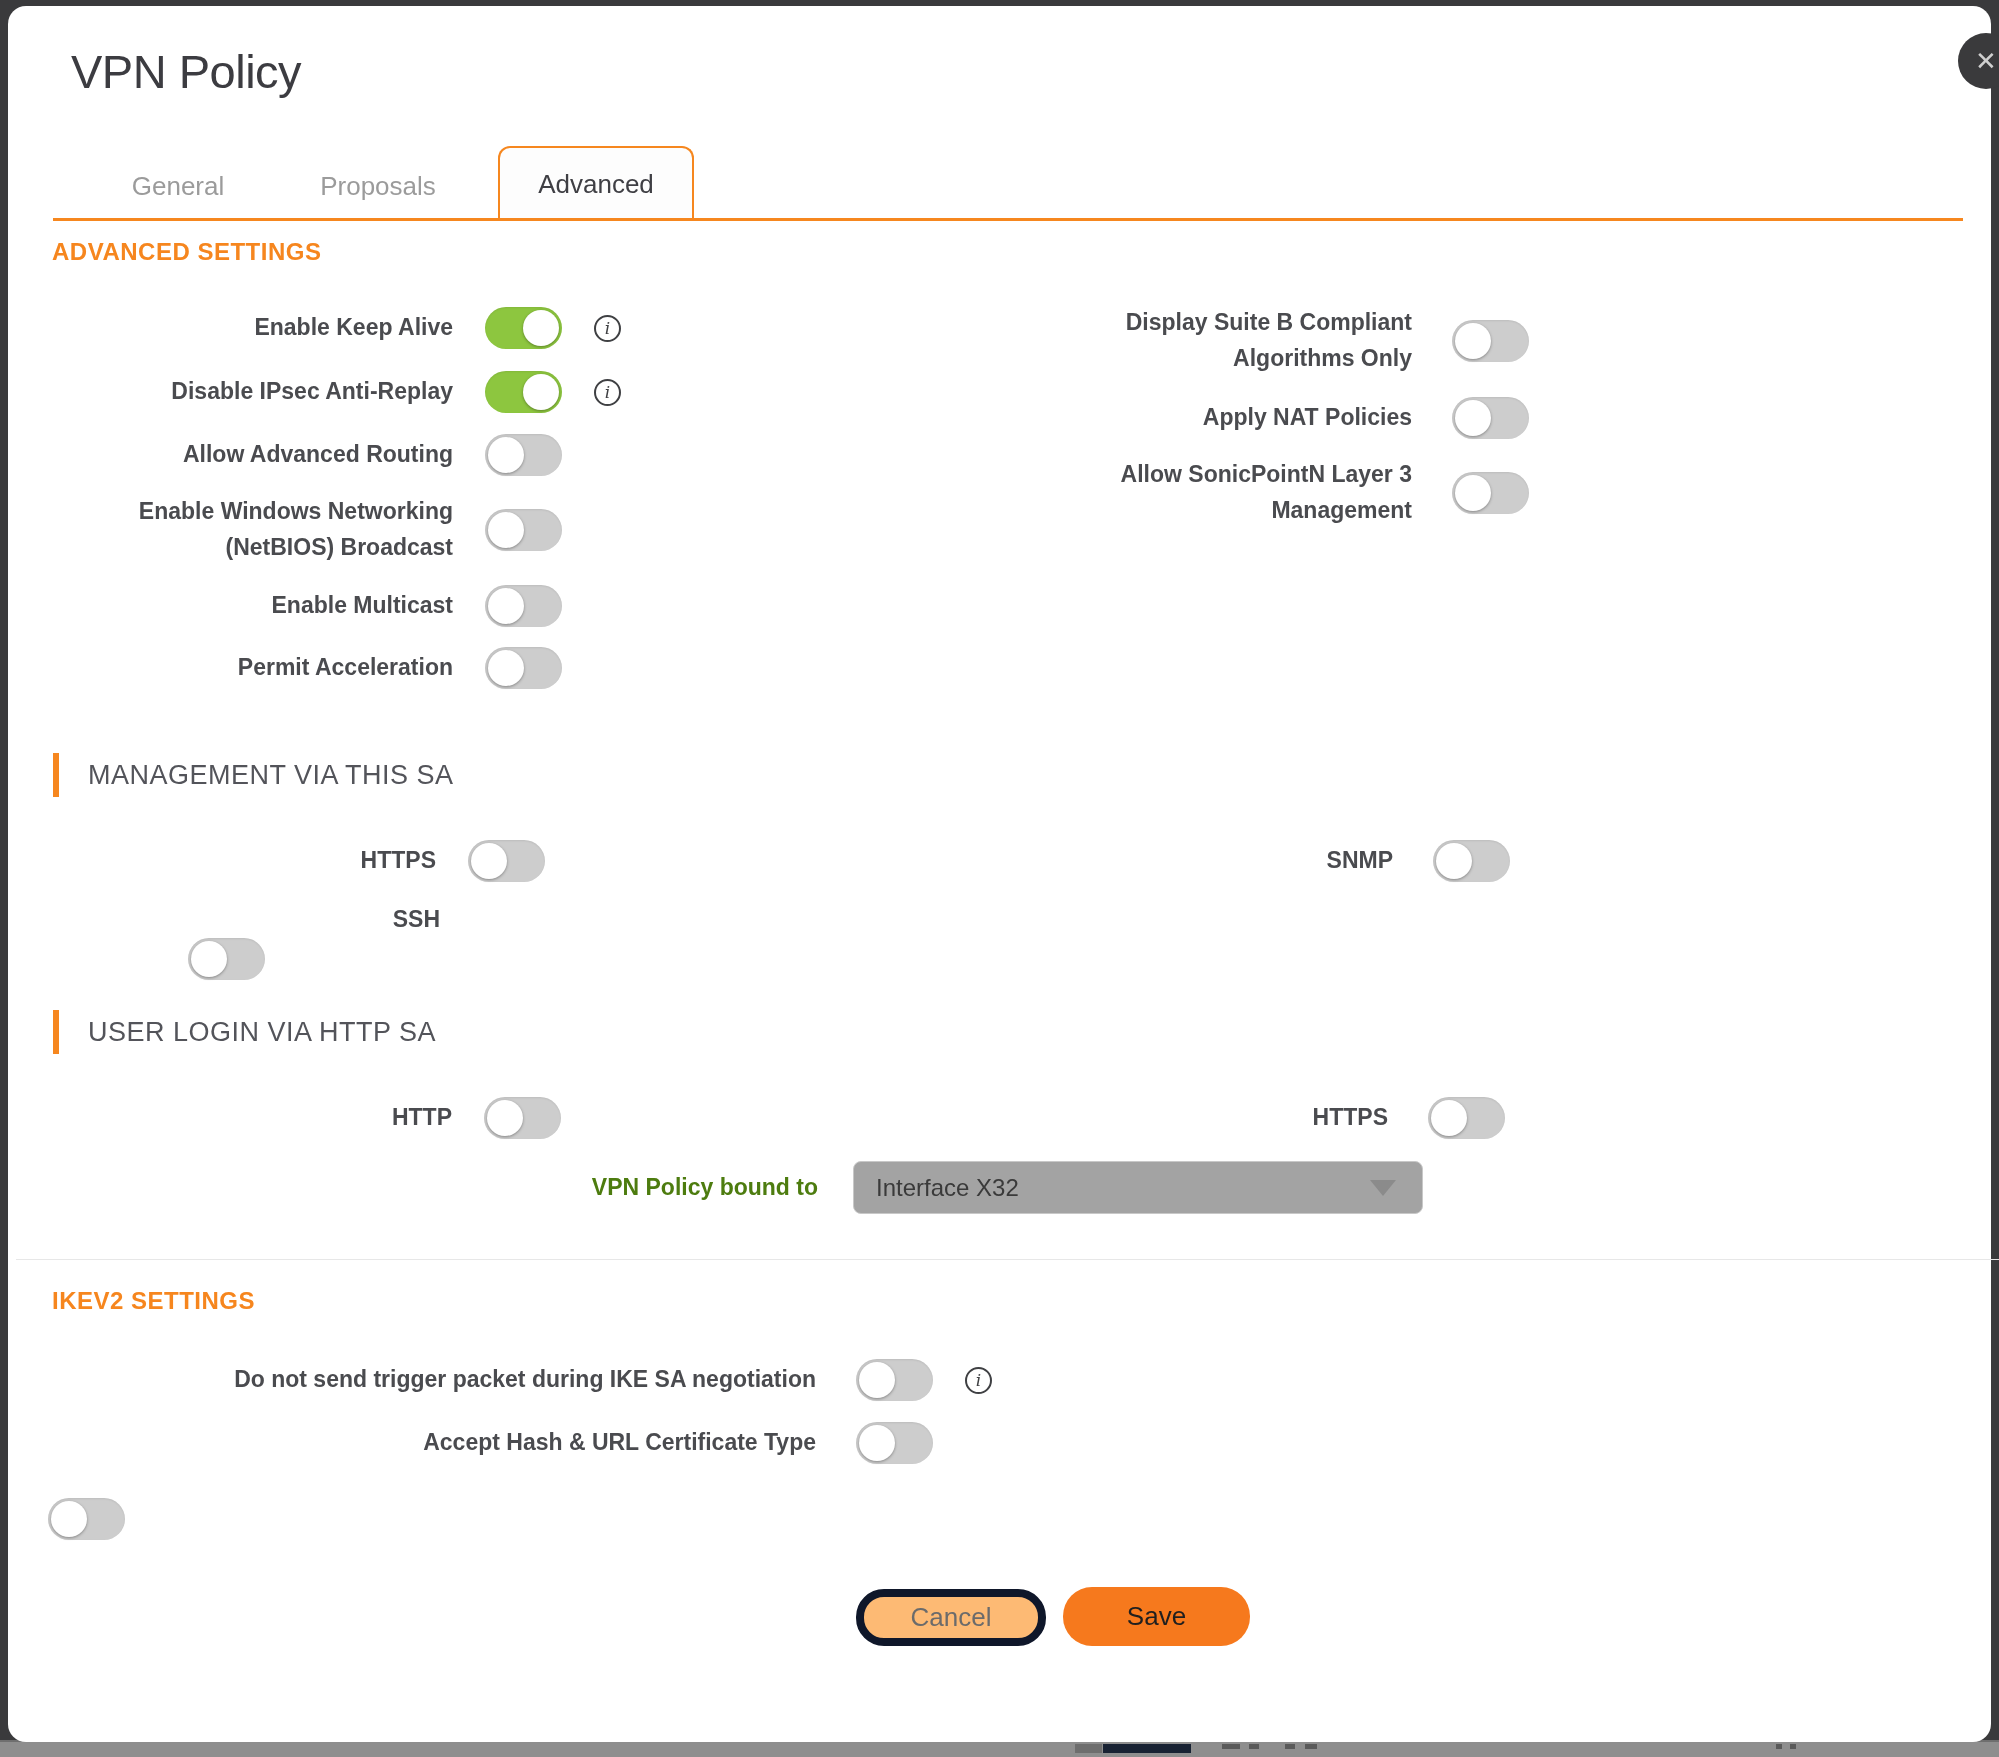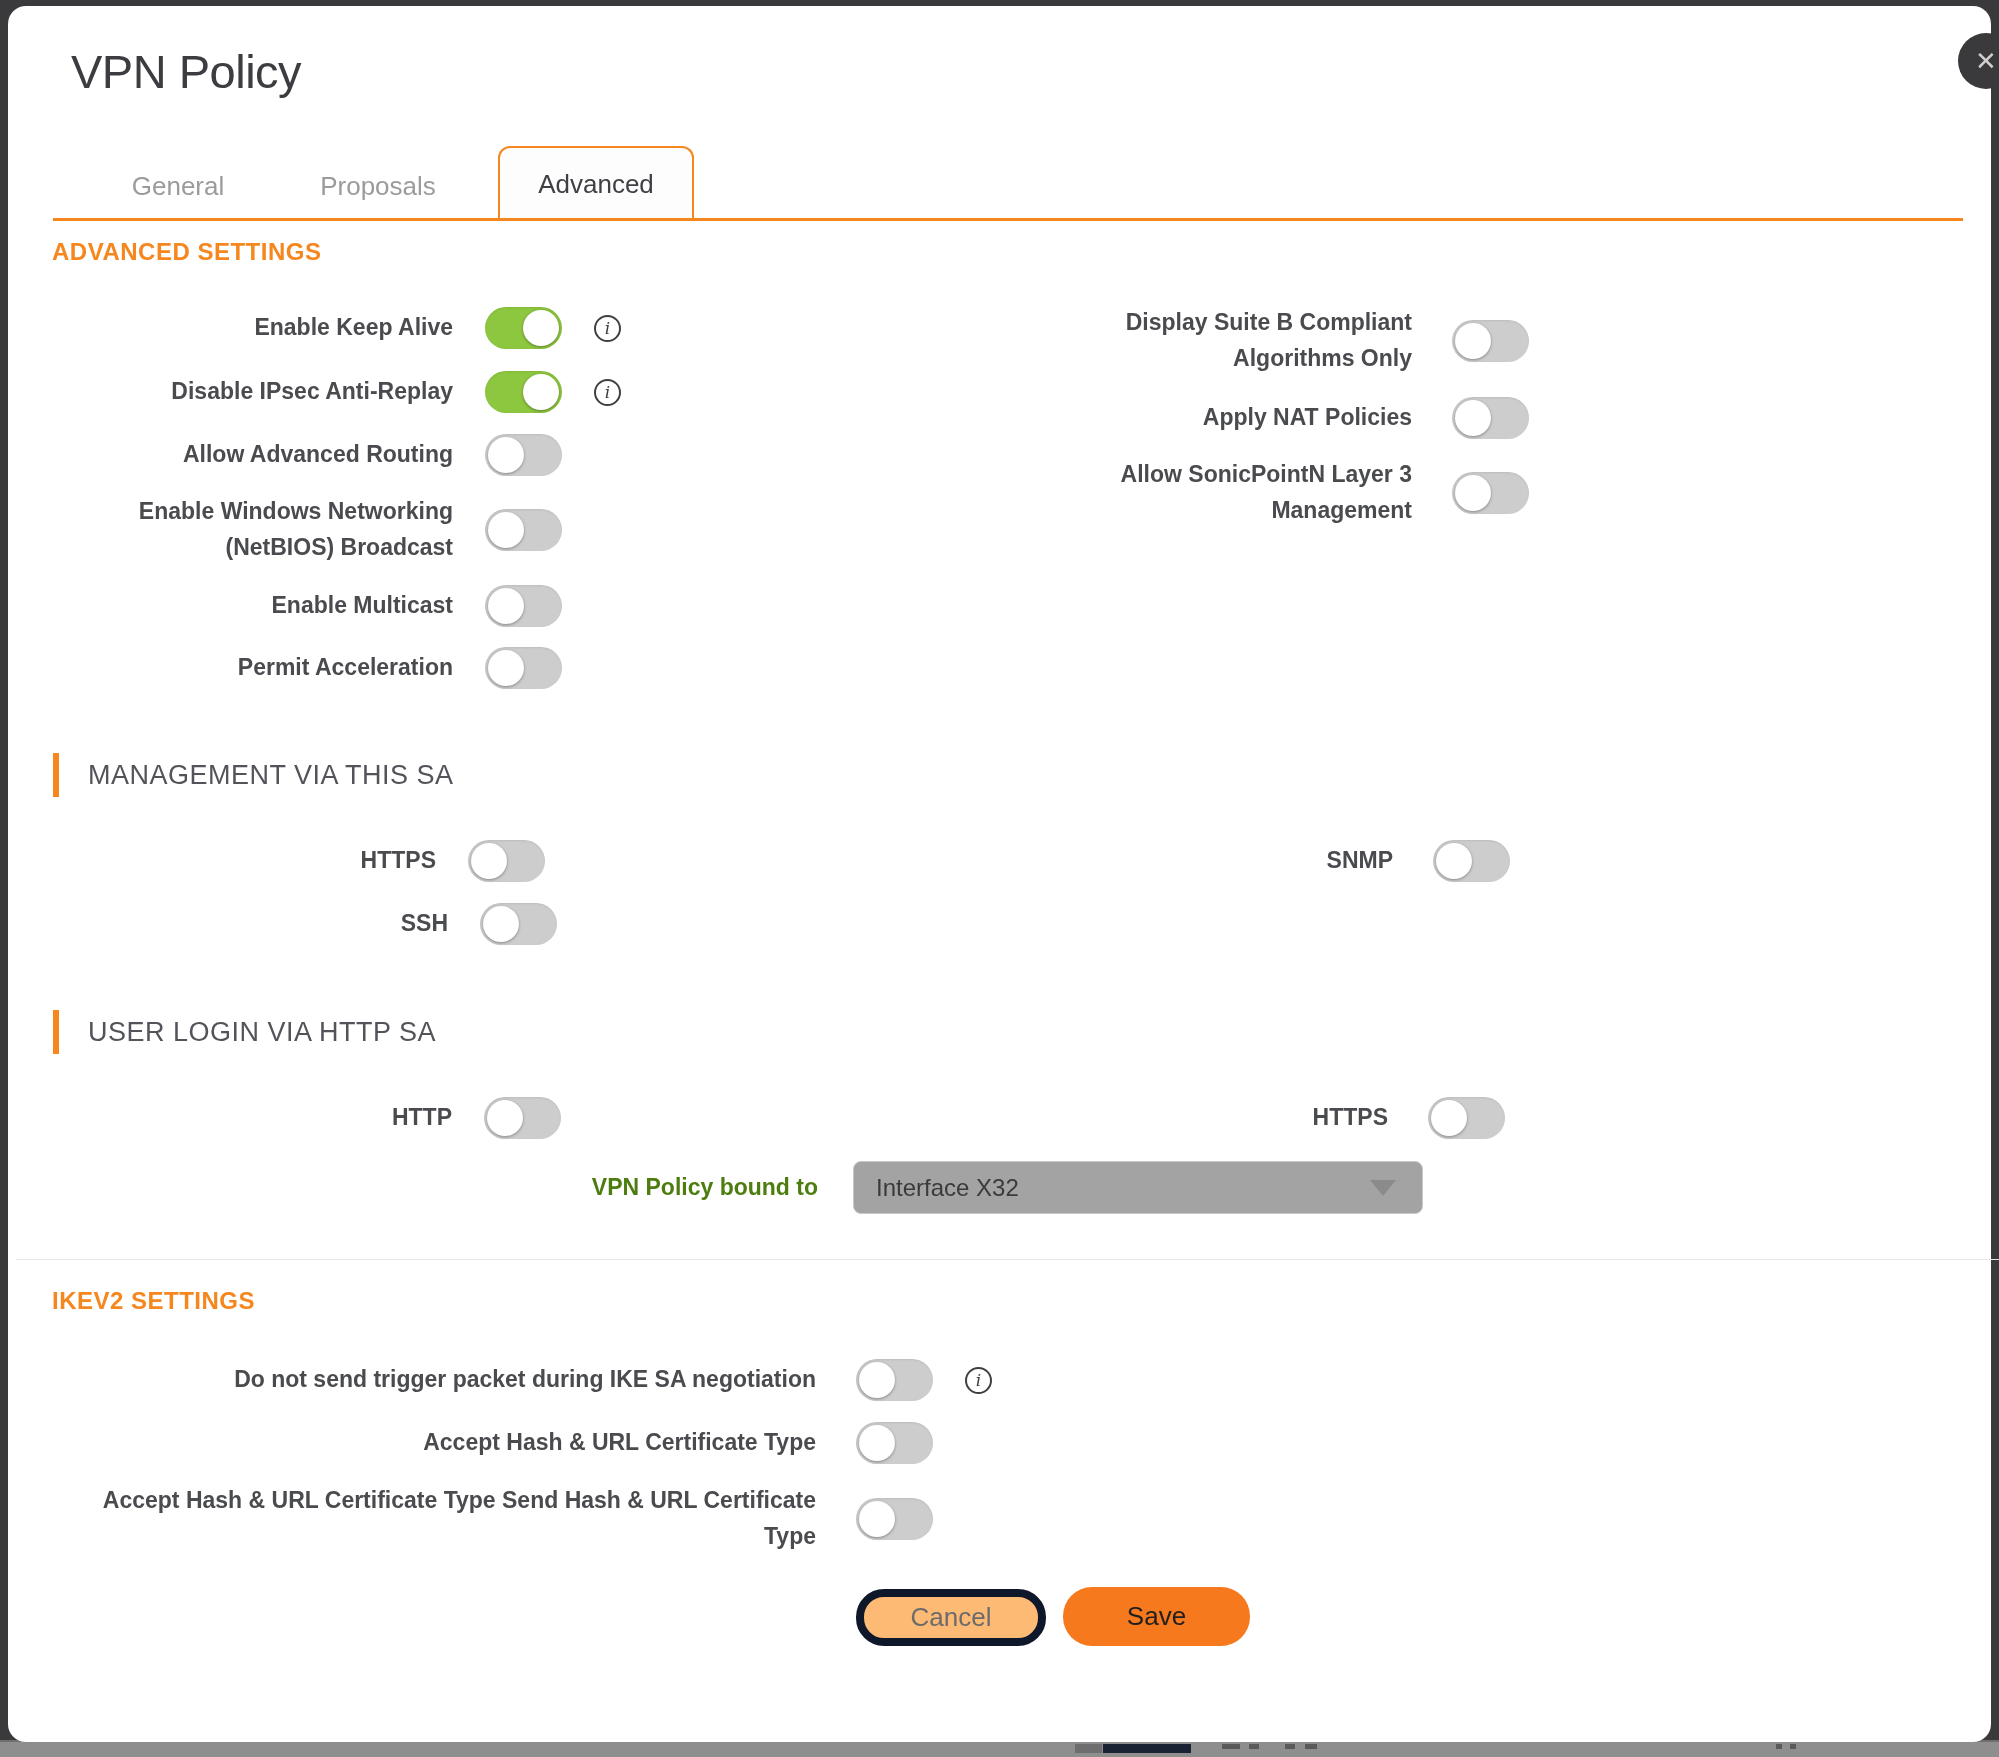--- a/index.html
+++ b/index.html
@@ -200,21 +200,21 @@
   </div>
 
   <div class="row" style="left:0;top:833px;height:44px;">
     <div class="lbl" style="width:428px;">HTTPS</div>
     <div class="gap32"></div>
     <div class="toggle">
         <div class="knob"></div>
       </div>
   </div>
 
-  <div class="row" style="left:12px;top:896px;height:44px;">
+  <div class="row" style="left:4px;top:896px;height:44px;flex-direction:column;">
     <div class="lbl" style="width:428px;">SSH</div>
     <div class="gap32"></div>
     <div class="toggle">
         <div class="knob"></div>
       </div>
   </div>
 
   <div class="row" style="left:1085px;top:833px;height:44px;">
     <div class="lbl" style="width:300px;">SNMP</div>
     <div class="gap40"></div>
@@ -268,21 +268,20 @@
 
   <div class="row" style="left:0;top:1415px;height:44px;">
     <div class="lbl" style="width:808px;">Accept Hash &amp; URL Certificate Type</div>
     <div class="gap40"></div>
     <div class="toggle">
         <div class="knob"></div>
       </div>
   </div>
 
   <div class="row" style="left:0;top:1473px;height:80px;">
-    <div class="lbl" style="width:808px;"><span style="display:inline-block;max-width:770px;">Accept Hash &amp; URL Certificate Type Send Hash &amp; URL Certificate Type</span></div>
     <div class="gap40"></div>
     <div class="toggle">
         <div class="knob"></div>
       </div>
   </div>
 
   <button class="btn btn-cancel">Cancel</button>
   <button class="btn btn-save">Save</button>
 
 </div>

